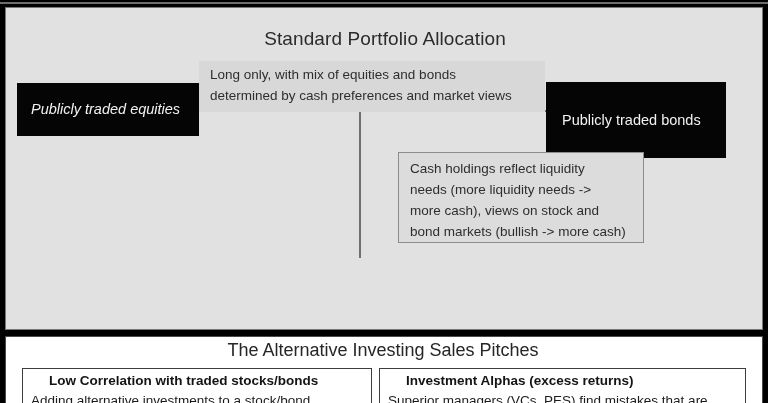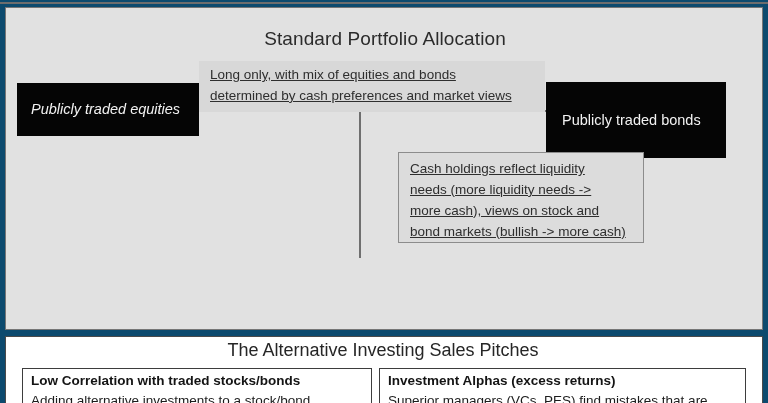--- a/index.html
+++ b/index.html
@@ -12,21 +12,21 @@
     height: 403px;
     overflow: hidden;
     font-family: "Liberation Sans", sans-serif;
     -webkit-font-smoothing: antialiased;
   }
 
   #root {
     position: relative;
     width: 768px;
     height: 403px;
-    background: #0c4a6e;
+    background: #000000;
   }
 
   
   .top-rule {
     position: absolute;
     left: 0;
     top: 2px;
     width: 768px;
     height: 2px;
     background: #6d6d6d;
@@ -170,30 +170,31 @@
   }
   .pitch-card.left  { left: 16px;  width: 350px; height: 39px; }
   .pitch-card.right { left: 373px; width: 367px; height: 39px; }
 
   .pitch-head {
     font-size: 13.5px;
     font-weight: bold;
     color: #141414;
     line-height: 1.3;
     white-space: nowrap;
+    margin-left: 18px;
   }
   .pitch-body {
     font-size: 13.5px;
     color: #1c1c1c;
     line-height: 1.35;
     margin-top: 2px;
     white-space: nowrap;
   }
 
-  .ln { display: block; text-decoration: underline; }
+  .ln { display: block; }
 </style>
 </head>
 <body>
 
 <div id="root">
 
   <div class="top-rule"></div>
 
   <div class="panel-top">
 

